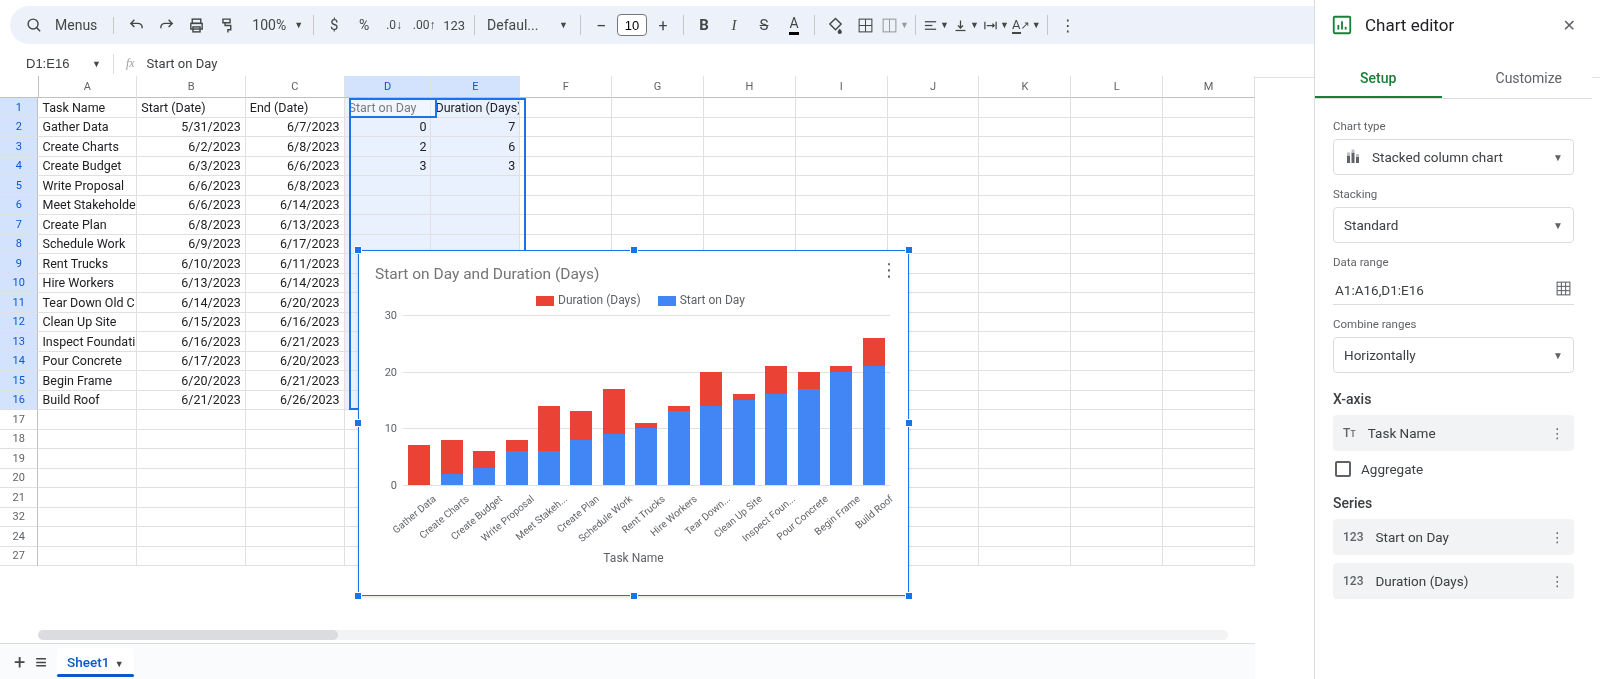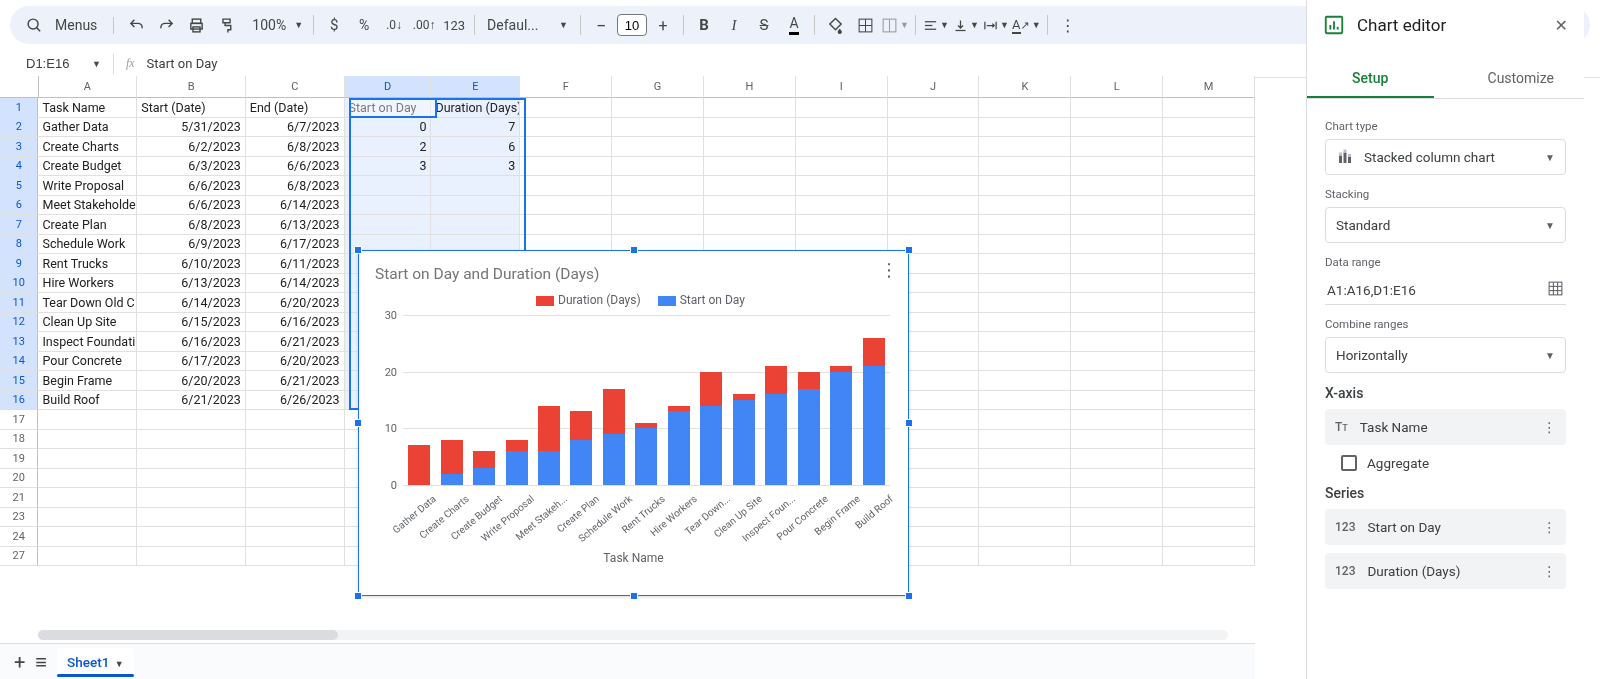--- a/index.html
+++ b/index.html
@@ -57,37 +57,37 @@
 .ylab { position: absolute; left: -30px; top: -7px; font-size: 11px; color: #5f6368; width: 24px; text-align: right; }
 .bars { position: absolute; left: 0; right: 0; bottom: 0; top: 0; display: flex; align-items: flex-end; justify-content: space-around; }
 .barcol { width: 22px; display: flex; flex-direction: column; justify-content: flex-end; }
 .b-blue { background: #4285f4; width: 100%; }
 .b-red { background: #ea4335; width: 100%; }
 .xlabels { position: relative; margin: 4px 18px 0 44px; height: 50px; }
 .xlab { position: absolute; font-size: 10px; color: #5f6368; transform: rotate(-40deg); transform-origin: right top; white-space: nowrap; text-align: right; width: 80px; }
 .axlabel { text-align: center; font-size: 12px; color: #5f6368; margin-top: 12px; }
 
 
-.sidebar { position: absolute; top: 0; right: 16px; width: 278px; height: 679px; background: #fff; border-left: 1px solid #dadce0; }
+.sidebar { position: absolute; top: 0; right: 8px; width: 278px; height: 679px; background: #fff; border-left: 1px solid #dadce0; }
 .sb-hdr { display: flex; align-items: center; padding: 14px 16px; gap: 12px; }
 .sb-hdr svg { }
 .sb-title { font-size: 17px; color: #202124; font-weight: 400; flex: 1; }
 .sb-close { font-size: 16px; color: #5f6368; cursor: pointer; }
 .sb-tabs { display: flex; border-bottom: 1px solid #dadce0; margin-top: 10px; gap: 24px; }
 .sb-tab { flex: 1; text-align: center; padding: 10px 0; font-size: 14px; color: #5f6368; cursor: pointer; }
 .sb-tab.active { color: #188038; font-weight: 500; border-bottom: 2.5px solid #188038; }
 .sb-body { padding: 14px 18px; overflow-y: auto; height: 560px; }
 .sb-label { font-size: 11.5px; color: #5f6368; margin: 6px 0 6px 0; }
-.sb-heading { font-size: 14px; font-weight: 500; color: #3c4043; margin: 8px 0 8px 0; }
+.sb-heading { font-size: 14px; font-weight: 500; color: #3c4043; margin: 18px 0 8px 0; }
 .sb-select { display: flex; align-items: center; border: 1px solid #dadce0; border-radius: 4px; height: 36px; padding: 0 10px; font-size: 13.5px; color: #3c4043; cursor: pointer; margin-bottom: 12px; }
 .sb-select .icn { margin-right: 10px; color: #5f6368; display: inline-flex; }
 .sb-select .dd { margin-left: auto; font-size: 10px; color: #5f6368; }
 .sb-input { display: flex; align-items: center; border-bottom: 1px solid #dadce0; height: 30px; padding: 0 2px; font-size: 13.5px; color: #3c4043; margin-bottom: 12px; }
 .sb-input .gridicn { margin-left: auto; color: #5f6368; cursor: pointer; }
-.sb-check { display: flex; align-items: center; gap: 10px; font-size: 13.5px; color: #3c4043; margin: 10px 0 14px 16px; }
+.sb-check { display: flex; align-items: center; gap: 10px; font-size: 13.5px; color: #3c4043; margin: 10px 0 14px 2px; }
 .sb-check .box { width: 16px; height: 16px; border: 2px solid #5f6368; border-radius: 2px; }
 .sb-field { display: flex; align-items: center; background: #f1f3f4; border-radius: 4px; height: 36px; padding: 0 10px; font-size: 13.5px; color: #3c4043; margin-bottom: 8px; }
 .sb-field .icn { margin-right: 12px; color: #5f6368; font-size: 12px; font-weight: 500; }
 .sb-field .dots { margin-left: auto; color: #5f6368; cursor: pointer; }
 
 
 .sheetbar { position: absolute; left: 0; bottom: 0; width: 1255px; height: 36px; border-top: 1px solid #dadce0; display: flex; align-items: center; gap: 10px; padding: 0 14px; background: #f9fbfd; }
 .sheet-tab { color: #0b57d0; font-weight: 500; font-size: 13.5px; padding: 6px 10px; background: #fff; border-radius: 4px 4px 0 0; position: relative; }
 .sheet-tab::after { content: ""; position: absolute; left: 0; right: 0; bottom: -1px; height: 3px; background: #0b57d0; border-radius: 2px; }
 .sb-add, .sb-menu { color: #444746; font-size: 20px; cursor: pointer; }
@@ -595,21 +595,21 @@
         <div class="cell colX"></div>
         <div class="cell colX"></div>
         <div class="cell colX"></div>
         <div class="cell colX"></div>
         <div class="cell colX"></div>
         <div class="cell colX"></div>
         <div class="cell colX"></div>
         <div class="cell colX"></div>
       </div>
       <div class="row">
-        <div class="rowhdr">23</div>
+        <div class="rowhdr">32</div>
         <div class="cell colA"></div>
         <div class="cell colB"></div>
         <div class="cell colC"></div>
         <div class="cell colD"></div>
         <div class="cell colE"></div>
         <div class="cell colX"></div>
         <div class="cell colX"></div>
         <div class="cell colX"></div>
         <div class="cell colX"></div>
         <div class="cell colX"></div>

